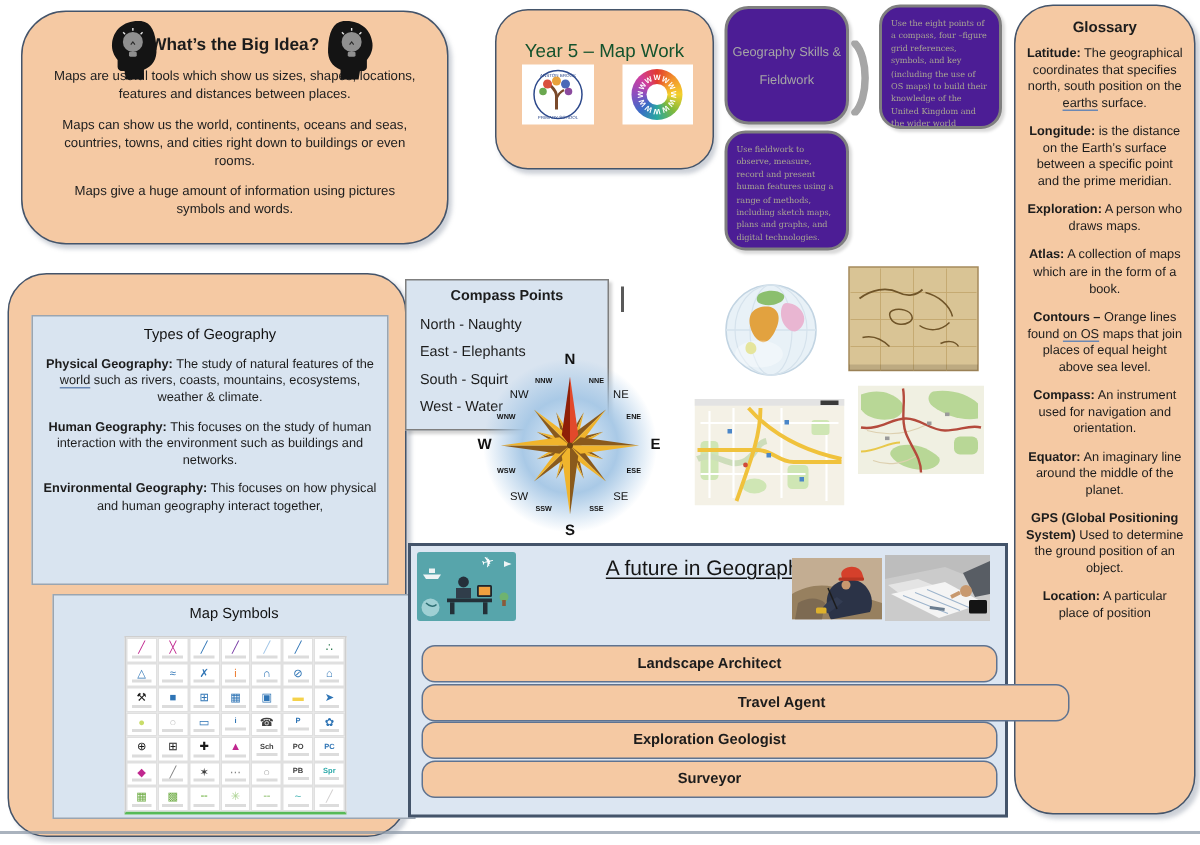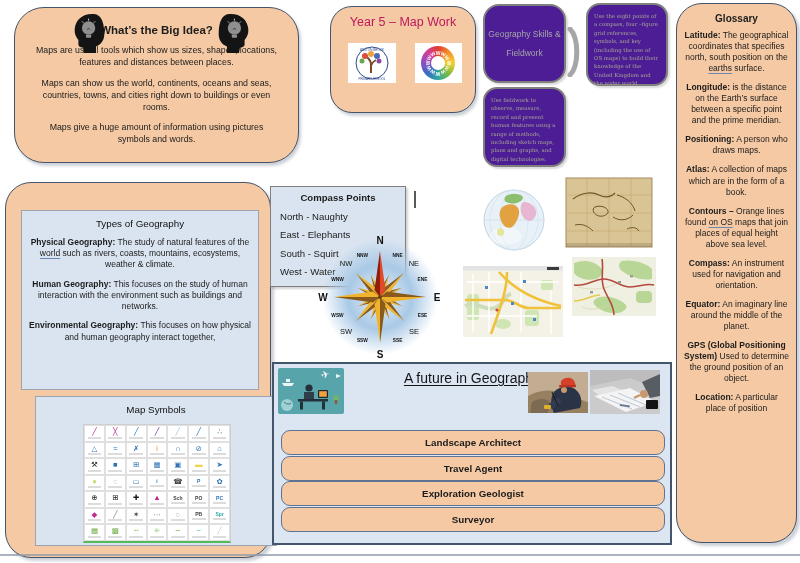--- a/index.html
+++ b/index.html
@@ -12,21 +12,21 @@
   .big-idea{left:14px;top:7px;width:285px;height:156px;background:#F5C9A3;border:1.5px solid #44546A;
             border-radius:30px;box-shadow:2px 3px 3px rgba(110,120,140,.35);text-align:center;padding:5px 16px 0;}
   .head{position:absolute;top:5px;width:37px;height:41px;}
   .h1{left:56px}.h2{right:46px;transform:scaleX(-1);}
   .bi-title{font-size:11.5px;font-weight:bold;margin:11px 44px 0;}
   .bi-p{font-size:8.8px;line-height:1.35;margin:9px 2px 0;color:#202020;}
 
   
   .year-band{left:330px;top:6px;width:146px;height:107px;background:#F5C9A3;border:1.5px solid #44546A;
              border-radius:22px;box-shadow:2px 3px 3px rgba(110,120,140,.35);text-align:center;}
-  .yb-title{font-size:12.5px;margin-top:8px;color:#be185d;}
+  .yb-title{font-size:12.5px;margin-top:20px;color:#14532d;}
   .logo{position:absolute;top:36px;width:48px;height:40px;background:#fff;}
   .logo.school{left:17px;}
   .logo.wbox{left:84px;width:47px;}
   .w-ring{position:absolute;left:6px;top:3px;width:34px;height:34px;border-radius:50%;
           background:conic-gradient(#e23b2e,#f2922c,#f4d02c,#7fb93c,#2aa8a0,#3a6cc6,#8a4fc0,#cf3f9e,#e23b2e);}
   .w-hole{position:absolute;left:10px;top:10px;width:14px;height:14px;border-radius:50%;background:#fff;}
   .wl{position:absolute;font-size:5px;font-weight:bold;color:#fff;}
 
   
   .card{background:#4c1d95;border:2px solid #7f7f7f;box-shadow:2px 2px 2px rgba(0,0,0,.15);}
@@ -171,21 +171,21 @@
   </div>
   <div class="panel card fw-obj">
     <p>Use fieldwork to observe, measure, record and present human features using a range of methods, including sketch maps, plans and graphs, and digital technologies.</p>
   </div>
 
   <div class="panel glossary">
     <div class="gl-title">Glossary</div>
     <div id="gl-entries">
         <div class="g-entry"><b>Latitude:</b><span> The geographical coordinates that specifies north, south position on the </span><u>earths</u><span> surface.</span></div>
         <div class="g-entry"><b>Longitude:</b><span> is the distance on the Earth’s surface between a specific point and the prime meridian.</span></div>
-        <div class="g-entry"><b>Positioning:</b><span> A person who draws maps.</span></div>
+        <div class="g-entry"><b>Exploration:</b><span> A person who draws maps.</span></div>
         <div class="g-entry"><b>Atlas:</b><span> A collection of maps which are in the form of a book.</span></div>
         <div class="g-entry"><b>Contours –</b><span> Orange lines found </span><u>on OS</u><span> maps that join places of equal height above sea level.</span></div>
         <div class="g-entry"><b>Compass:</b><span> An instrument used for navigation and orientation.</span></div>
         <div class="g-entry"><b>Equator:</b><span> An imaginary line around the middle of the planet.</span></div>
         <div class="g-entry"><b>GPS (Global Positioning System)</b><span> Used to determine the ground position of an object.</span></div>
         <div class="g-entry"><b>Location:</b><span> A particular place of position</span></div>
       </div>
   </div>
 
   <div class="panel kk">
@@ -582,21 +582,21 @@
         </g>
       <path d="M70 4L52 12l8 16 10-2Z" fill="#585d64"></path>
       <circle cx="54" cy="24" r="4" fill="#c8996f"></circle>
         <path d="M50 25l-6 3" stroke="#c8996f" stroke-width="2.5"></path>
       <rect x="56" y="30" width="12" height="9" rx="1" fill="#141414"></rect>
       <rect x="30" y="34" width="10" height="2" fill="#6b7d8f" transform="rotate(8 30 34)"></rect>
     </svg>
   <div class="career" style="top: 66px;">
         <span>Landscape Architect</span>
       </div>
-      <div class="career" style="top: 92px;">
+      <div class="career" style="top: 92px; padding-left: 48px;">
         <span>Travel Agent</span>
       </div>
       <div class="career" style="top: 117px;">
         <span>Exploration Geologist</span>
       </div>
       <div class="career" style="top: 143px;">
         <span>Surveyor</span>
       </div>
     </div>
 

